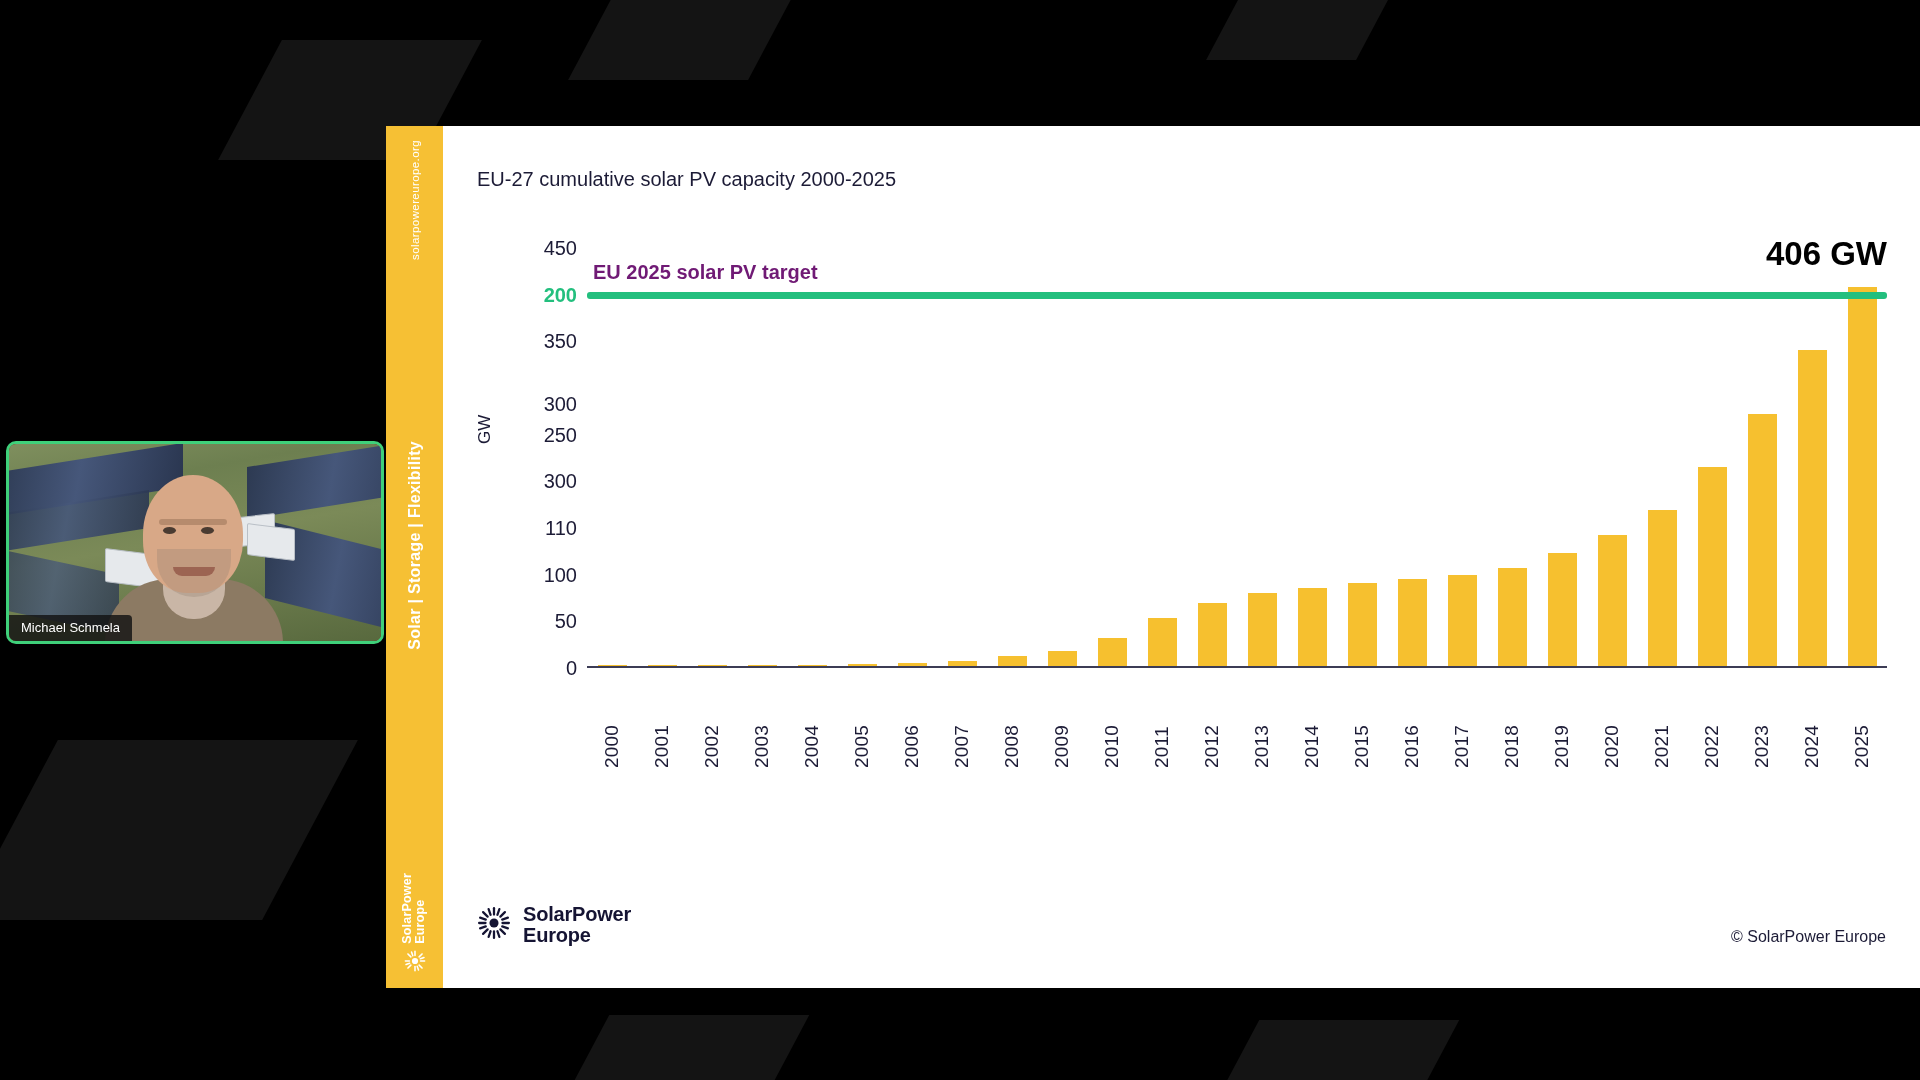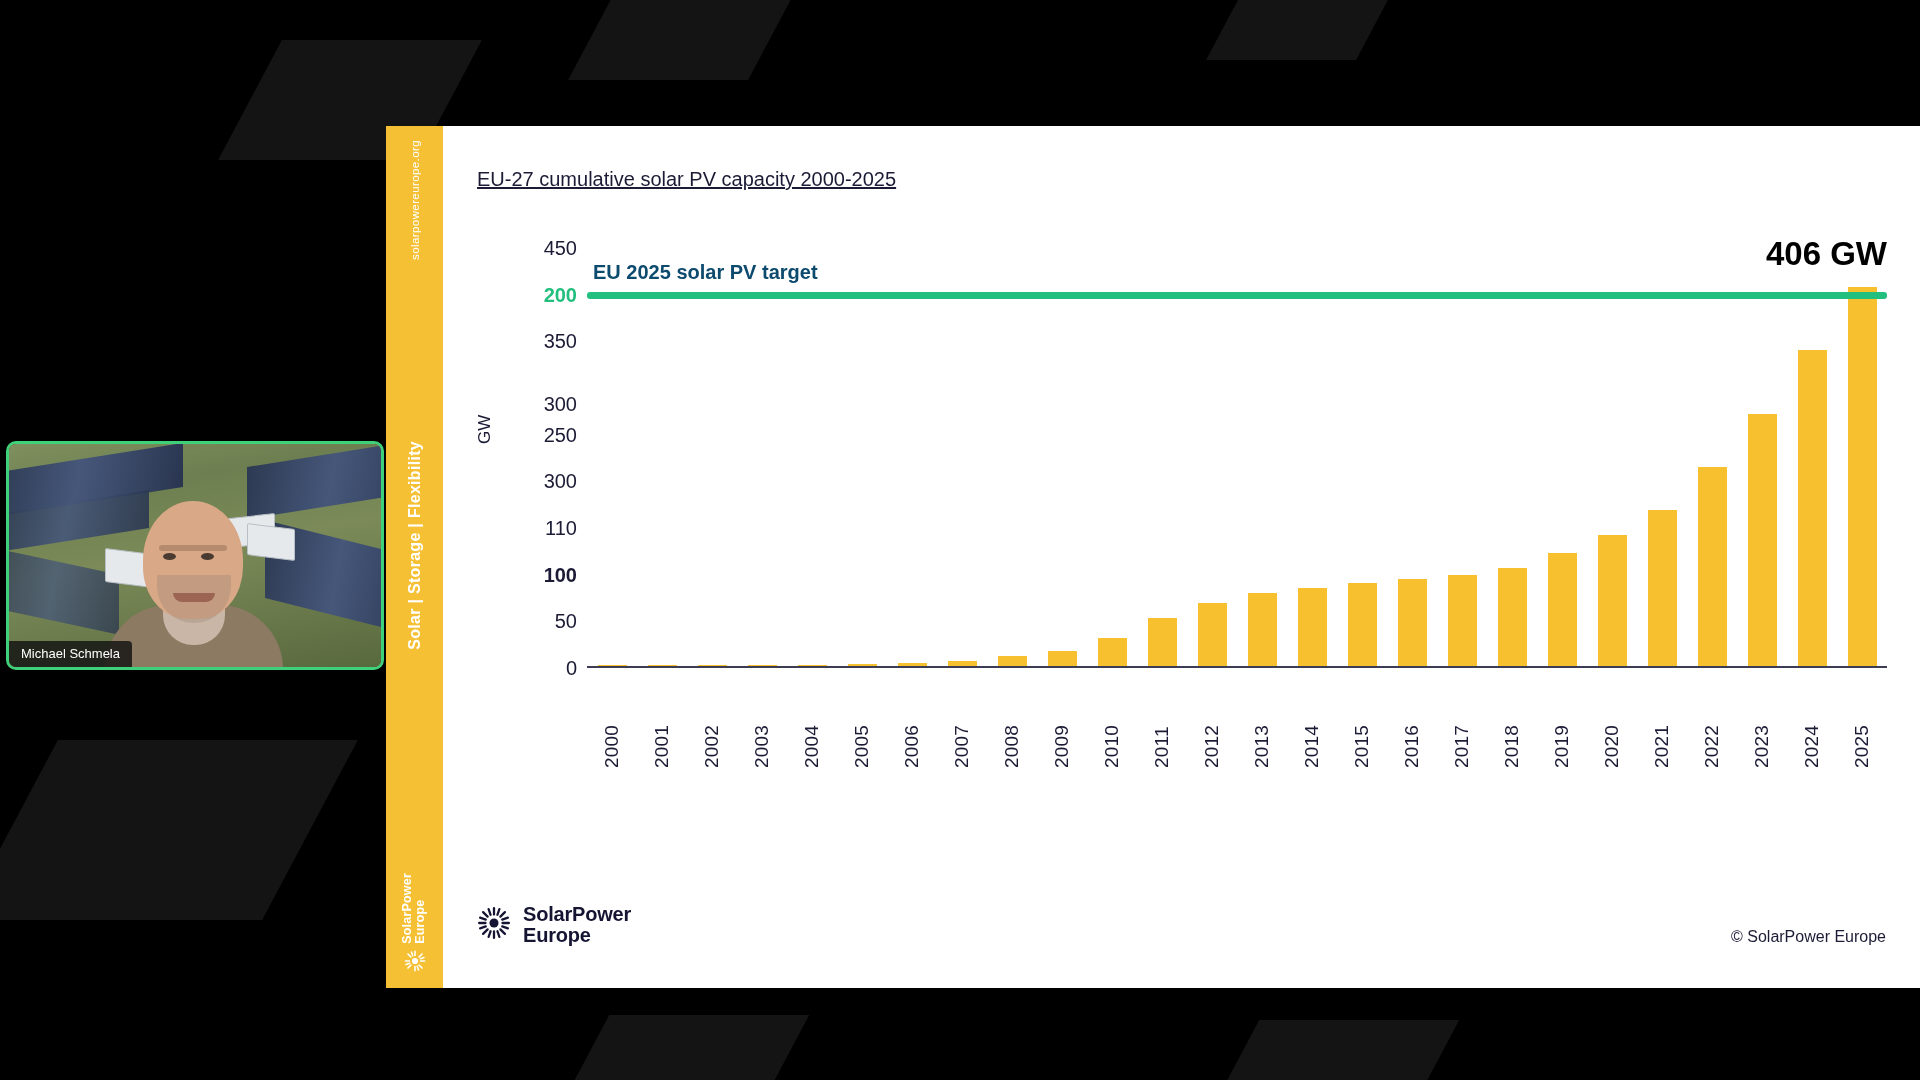--- a/index.html
+++ b/index.html
@@ -56,21 +56,21 @@
   }
   .side-logo .sl-sun { margin-top: 6px; }
 
   #content { flex: 1; position: relative; padding: 26px 34px 0 34px; }
 
   #title {
     font-size: 30px; font-weight: 700; color: #151433;
     letter-spacing: -.3px; margin-top: 6px;
   }
   #subtitle {
-    font-size: 20px; color: #1c1b36; margin-top: 16px; font-weight: 400; text-decoration: underline;
+    font-size: 20px; color: #1c1b36; margin-top: 16px; font-weight: 400;
   }
 
   
   #chart-area {
     position: absolute; left: 34px; top: 122px;
     width: 1410px; height: 600px;
   }
   #ylabel {
     position: absolute; left: -2px; top: 196px;
     transform: rotate(-90deg); transform-origin: left top;
@@ -126,21 +126,21 @@
   #brand { display: flex; align-items: center; gap: 12px; }
   #brand .bt {
     font-size: 20px; font-weight: 700; color: #151433; line-height: 1.06;
     white-space: pre-line; letter-spacing: -.2px;
   }
   #copyright { font-size: 16px; color: #1c1b36; }
 
   
   #video {
     position: absolute; left: 6px; top: 441px;
-    width: 378px; height: 229px;
+    width: 378px; height: 203px;
     border: 3px solid #3fd07a; border-radius: 10px;
     overflow: hidden; background: #7f1d1d;
   }
   #vid-head {
     height: 26px; background: #f5bd2a; position: relative;
     display: flex; align-items: center; padding: 0 8px;
   }
   #vid-body { position: relative; height: 100%; background:
       linear-gradient(170deg, #7f8f5e 0%, #6d7f50 22%, #7b8a58 48%, #58693e 100%); }
   .panel-field {
@@ -237,21 +237,21 @@
     </div>
 
     <div id="content">
       <div id="subtitle">EU-27 cumulative solar PV capacity 2000-2025</div>
 
       <div id="chart-area">
         <div id="ylabel">GW</div>
         <div id="ytick-col">
             <div class="ytick" style="top: 420px;">0</div>
             <div class="ytick" style="top: 373.333px;">50</div>
-            <div class="ytick" style="top: 326.667px; font-weight: bold;">100</div>
+            <div class="ytick" style="top: 326.667px;">100</div>
             <div class="ytick" style="top: 280px;">110</div>
             <div class="ytick" style="top: 233.333px;">300</div>
             <div class="ytick" style="top: 186.667px;">250</div>
             <div class="ytick" style="top: 156px;">300</div>
             <div class="ytick" style="top: 93.3333px; margin-left: 16px;">350</div>
             <div class="ytick hl" style="top: 46.6667px;">200</div>
             <div class="ytick" style="top: 0px;">450</div>
           </div>
 
         <div id="plot">
@@ -329,21 +329,21 @@
                 <div class="bar" style="height: 252px; background: rgb(246, 192, 47);"></div>
               </div>
               <div class="bar-slot">
                 <div class="bar" style="height: 316.4px; background: rgb(246, 192, 47);"></div>
               </div>
               <div class="bar-slot">
                 <div class="bar" style="height: 378.933px; background: rgb(246, 192, 47);"></div>
               </div>
             </div>
           <div id="target-line" style="top: 43.6667px; background: rgb(35, 191, 126);"></div>
-          <div id="target-label" style="top: 12.6667px; left: 6px; color: #0c4a6e;">EU 2025 solar PV target</div>
+          <div id="target-label" style="top: 12.6667px; left: 6px; color: #701a75;">EU 2025 solar PV target</div>
           <div id="peak-label" style="top: -12.9333px; color: #000000;">406 GW</div>
         </div>
 
         <div id="xlabels">
             <div class="x-slot">
               <span class="xtick">2000</span>
             </div>
             <div class="x-slot">
               <span class="xtick">2001</span>
             </div>

